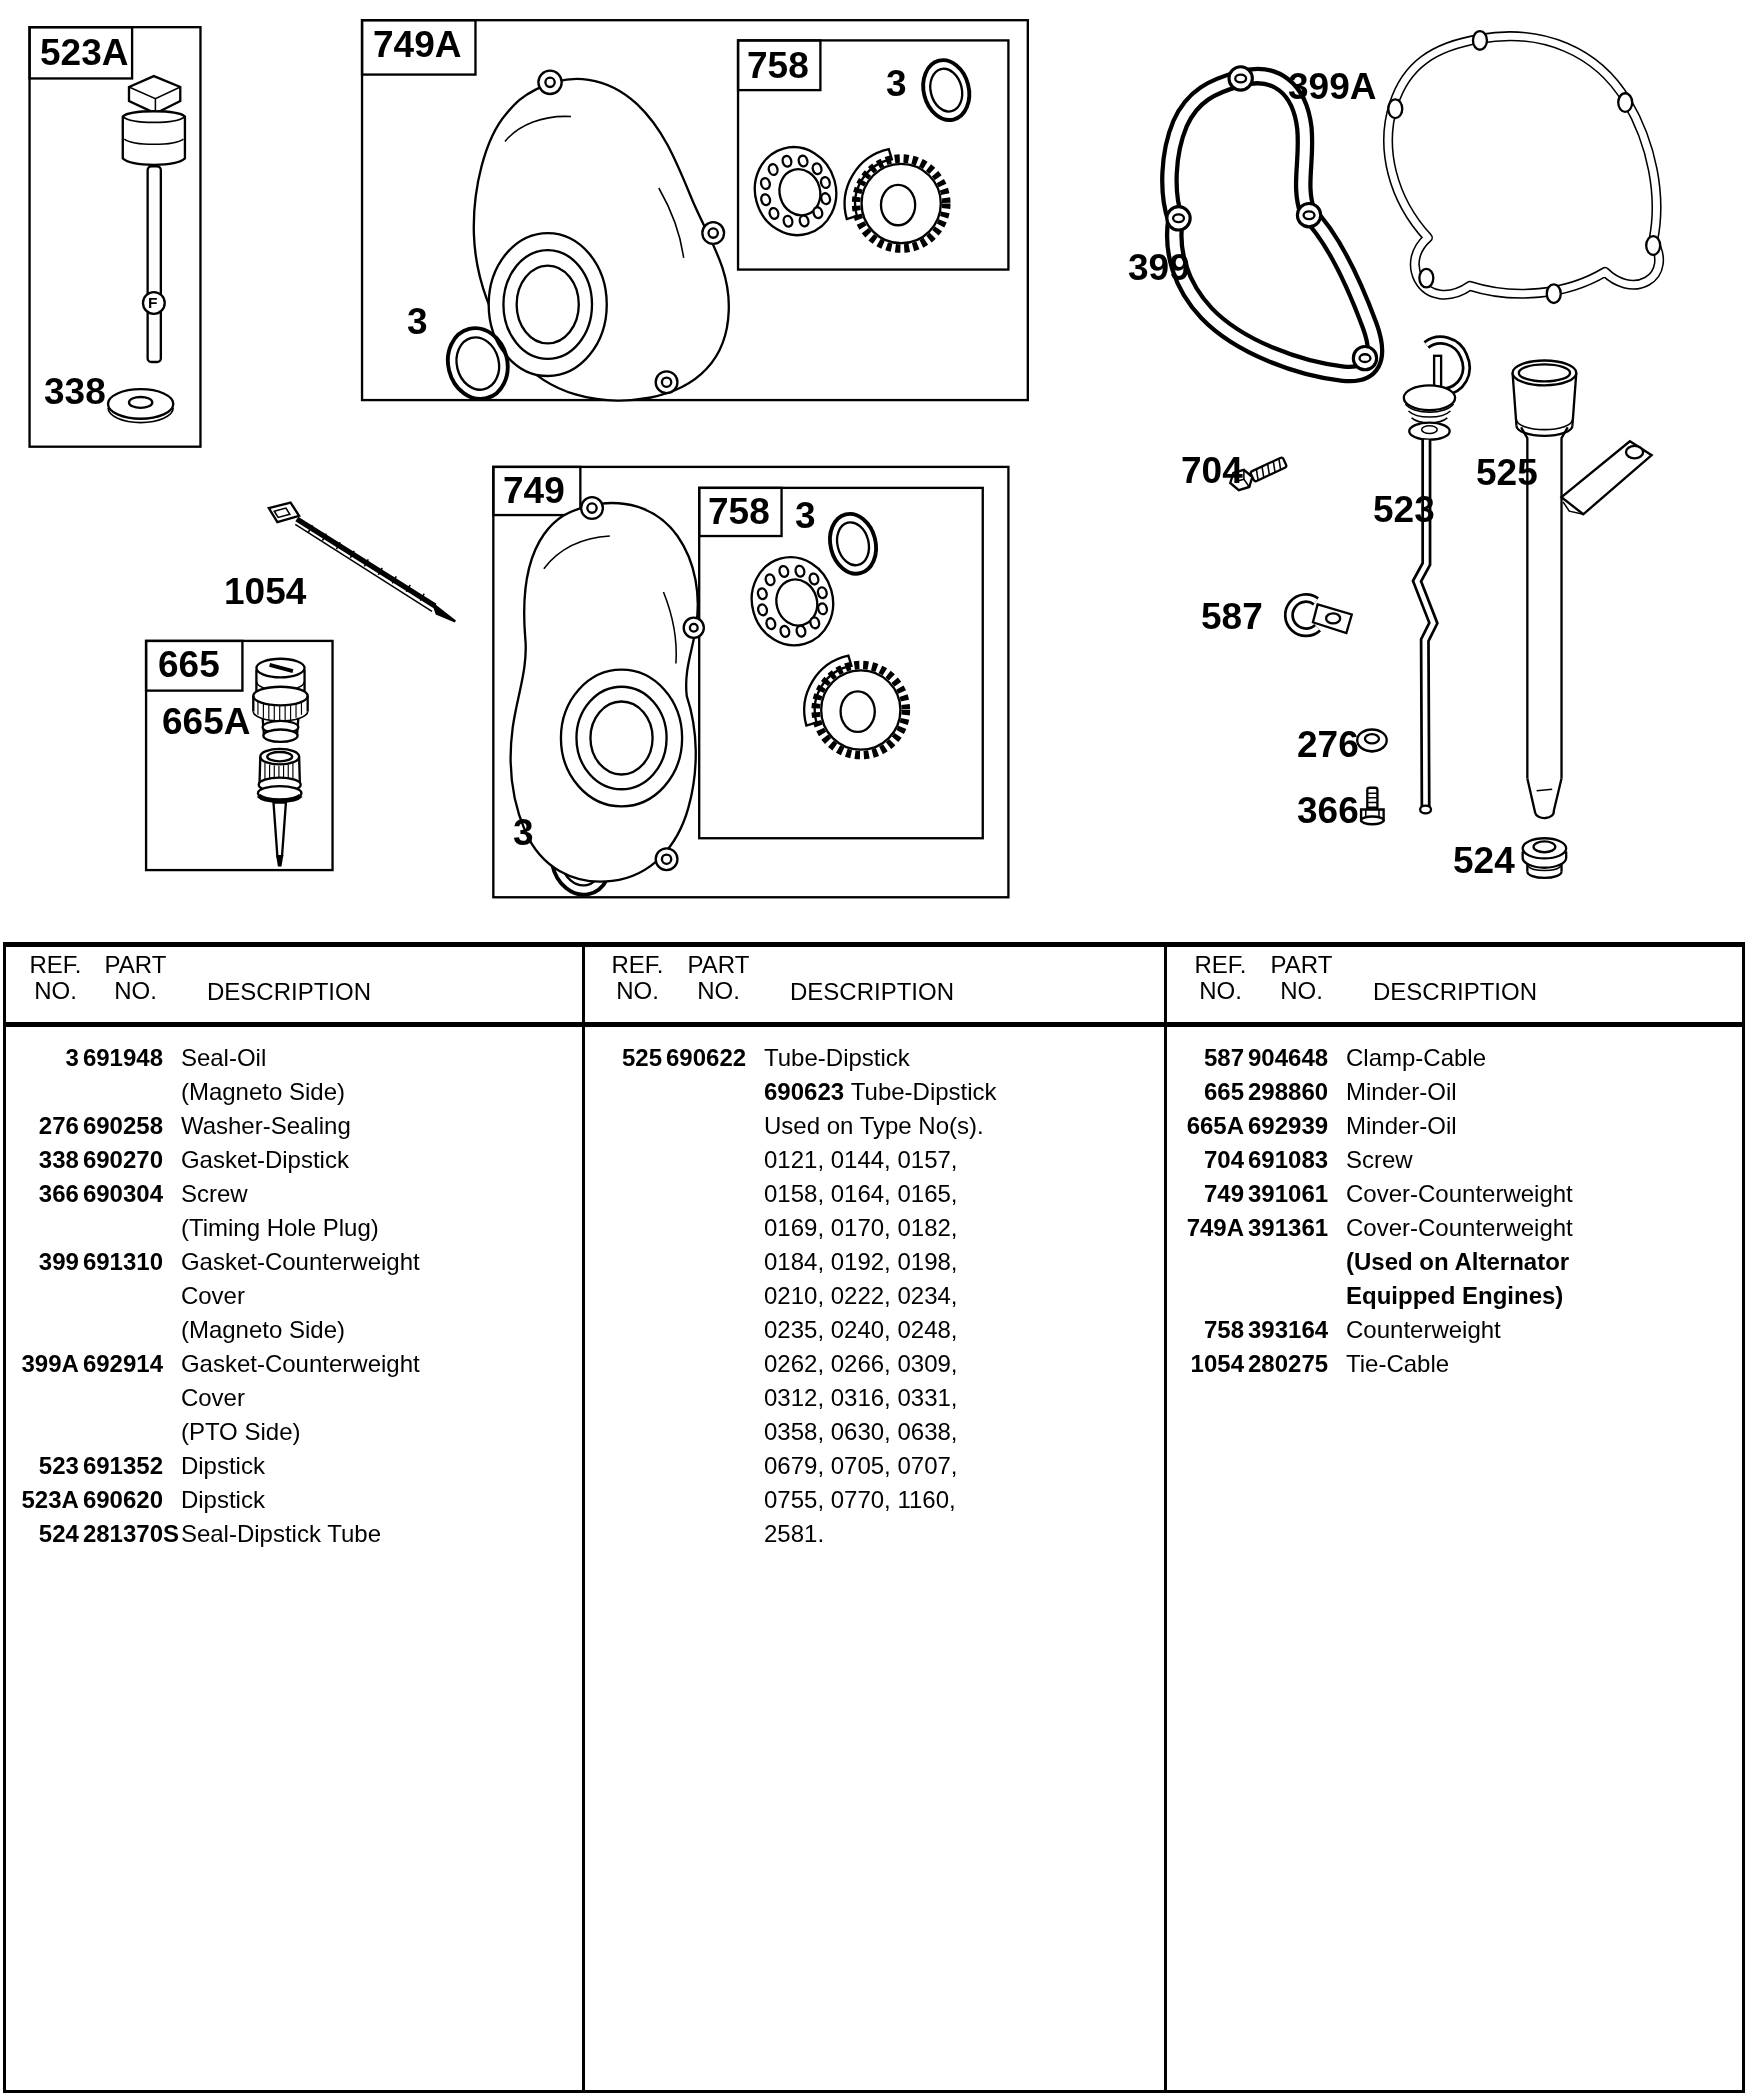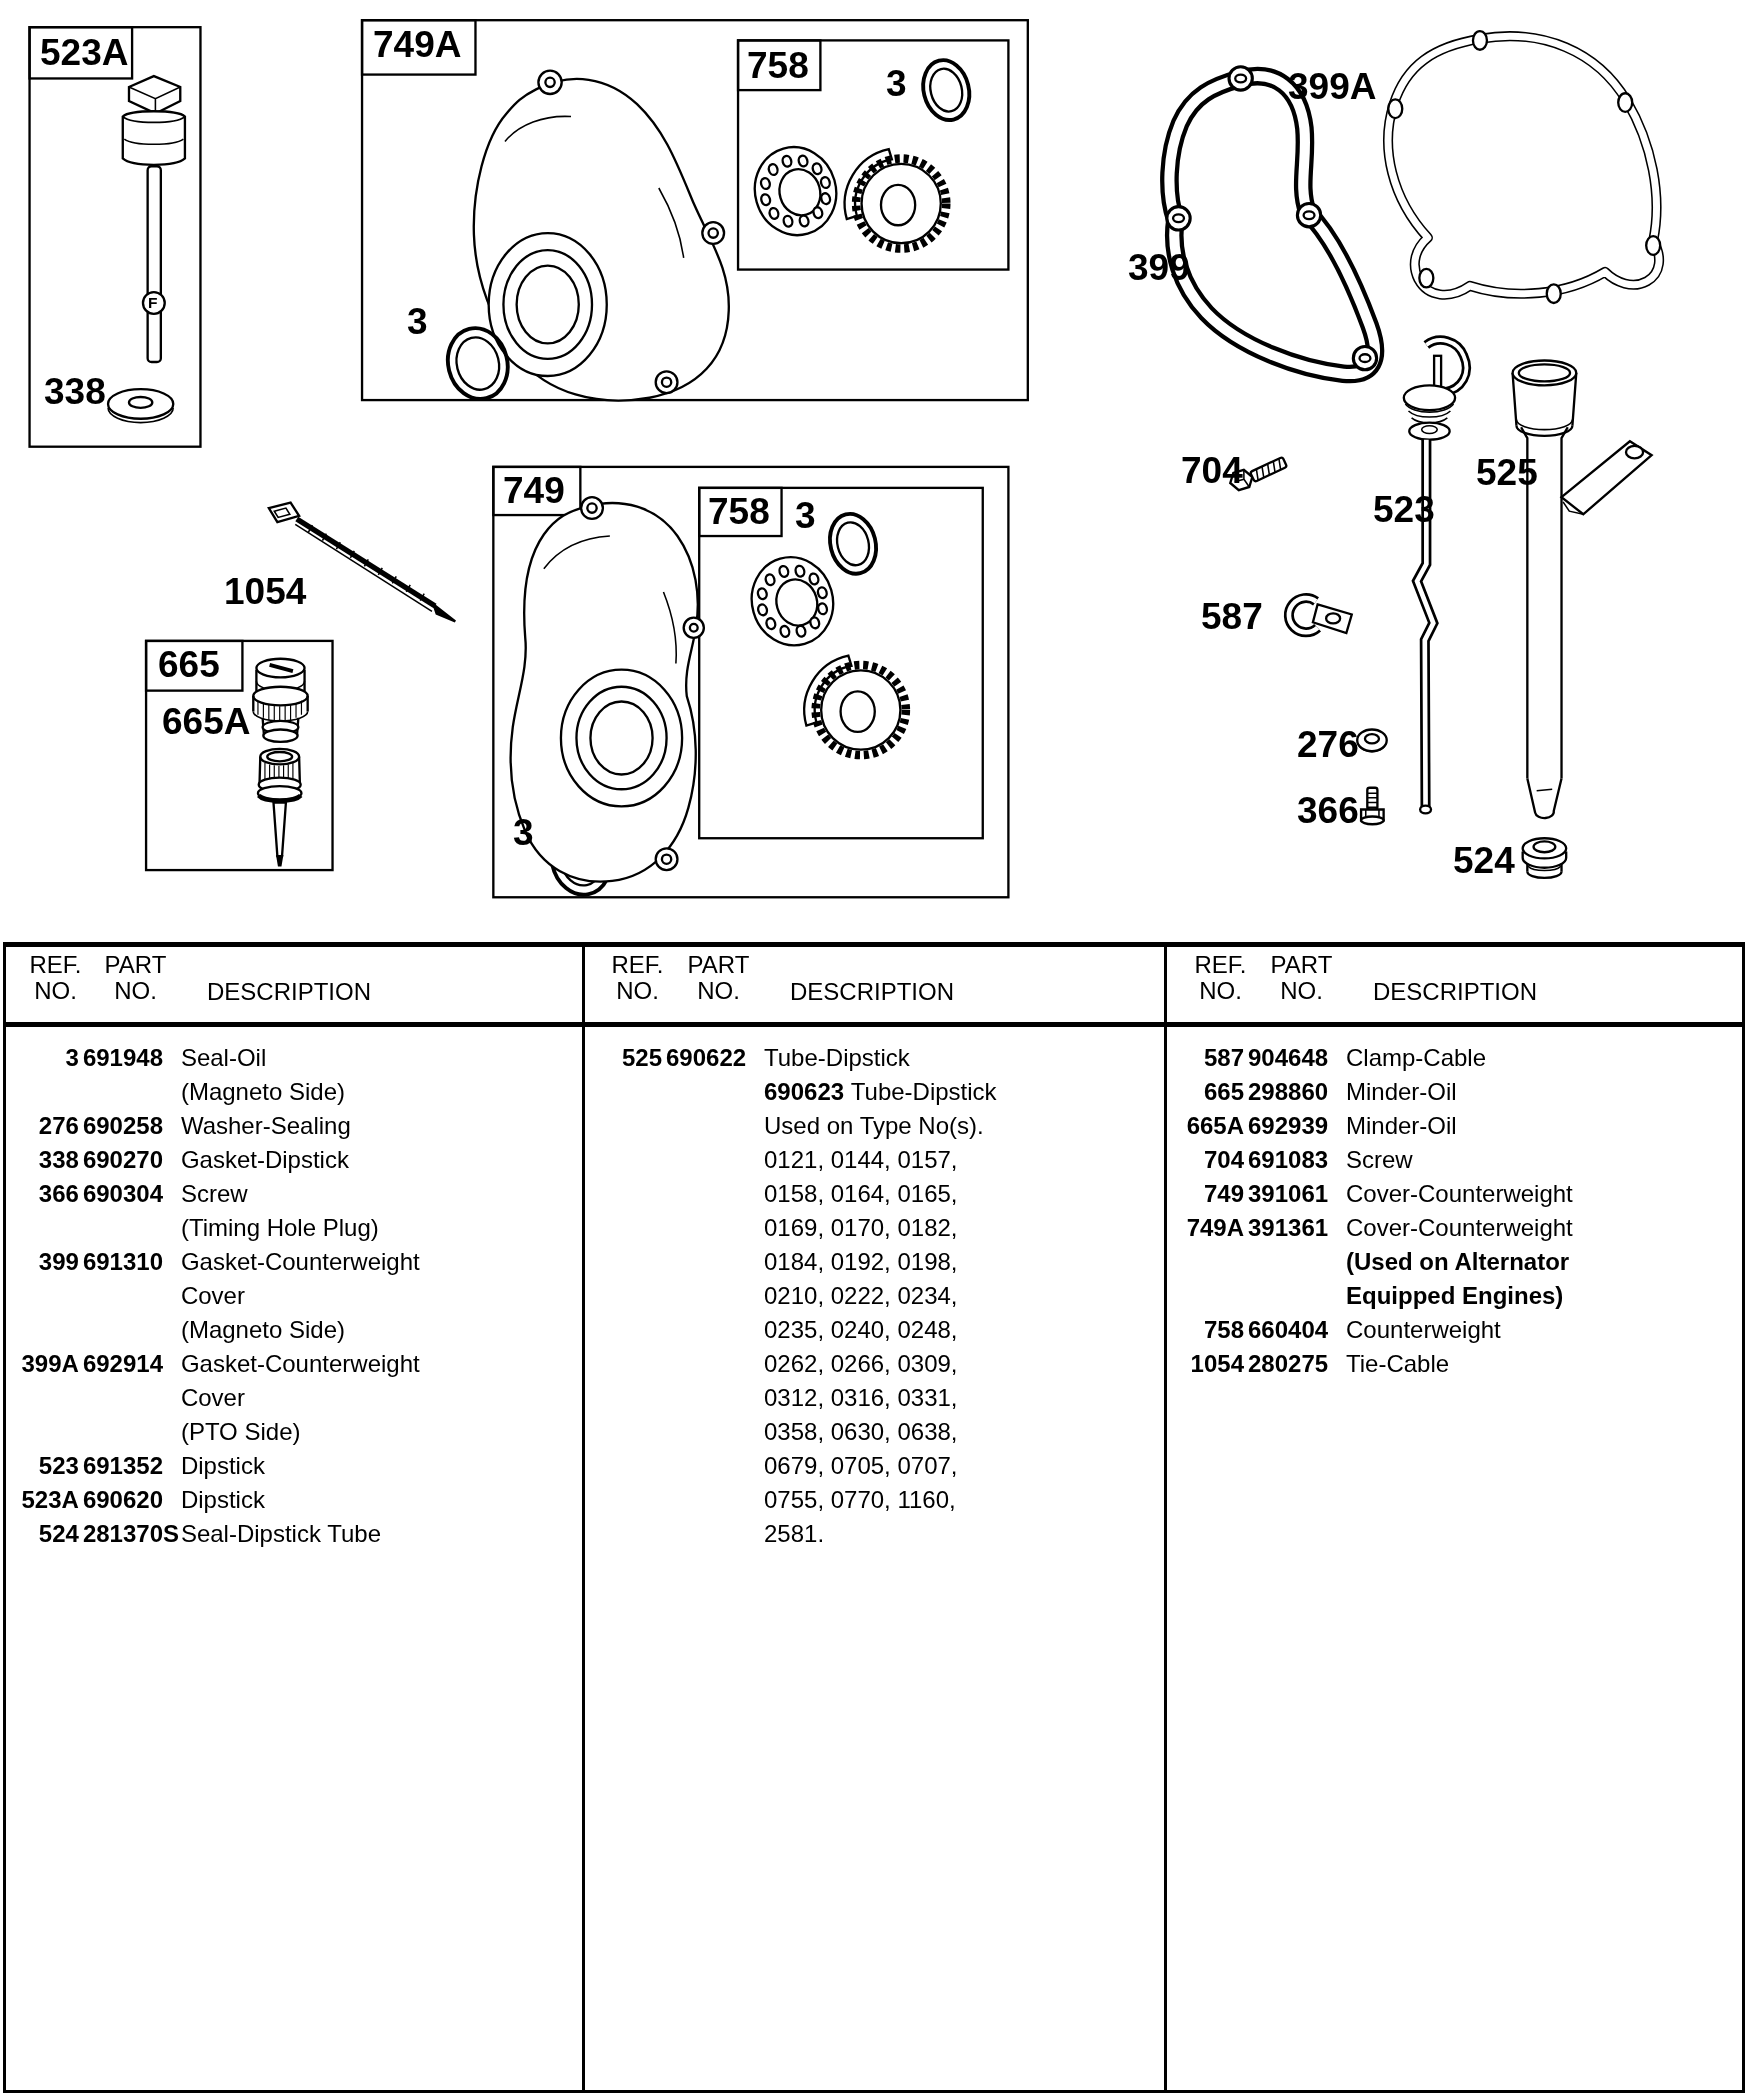--- a/index.html
+++ b/index.html
@@ -531,21 +531,21 @@
           <span class="c-part"></span>
           <span class="c-desc b">(Used on Alternator</span>
         </div>
         <div class="trow">
           <span class="c-ref"></span>
           <span class="c-part"></span>
           <span class="c-desc b">Equipped Engines)</span>
         </div>
         <div class="trow">
           <span class="c-ref">758</span>
-          <span class="c-part">660404</span>
+          <span class="c-part">393164</span>
           <span class="c-desc">Counterweight</span>
         </div>
         <div class="trow">
           <span class="c-ref">1054</span>
           <span class="c-part">280275</span>
           <span class="c-desc">Tie-Cable</span>
         </div>
       </div>
   </div>
 

